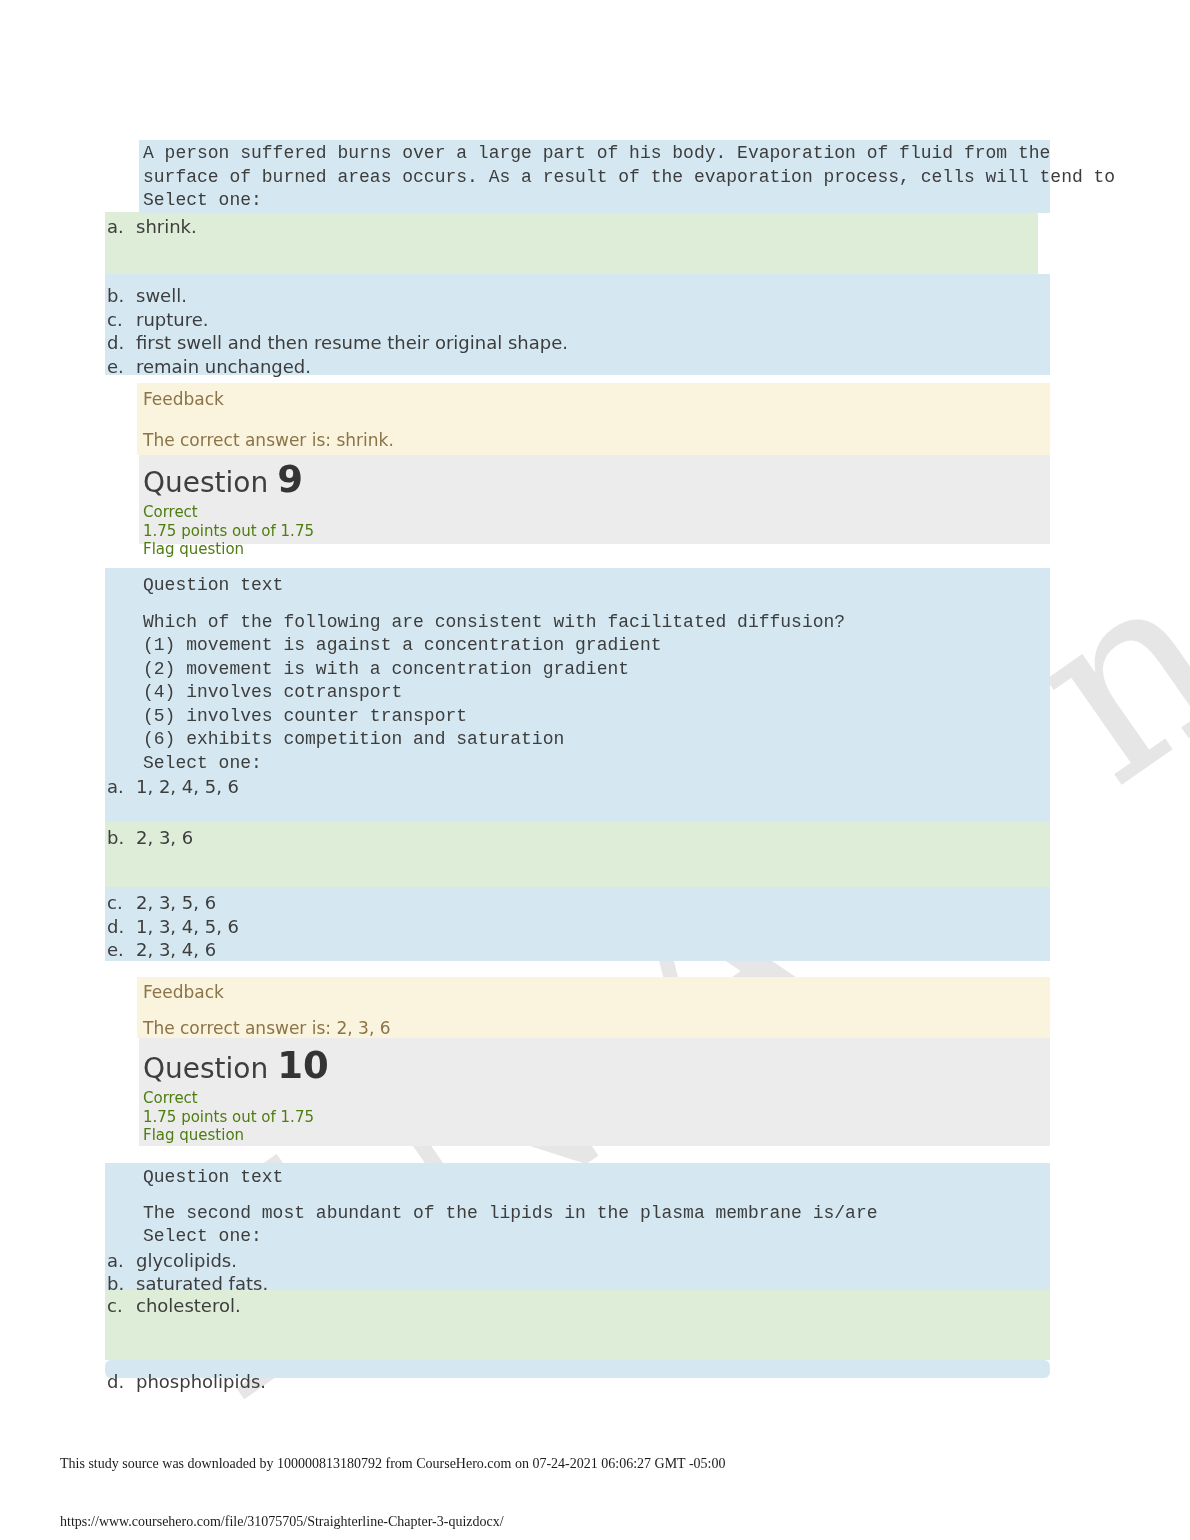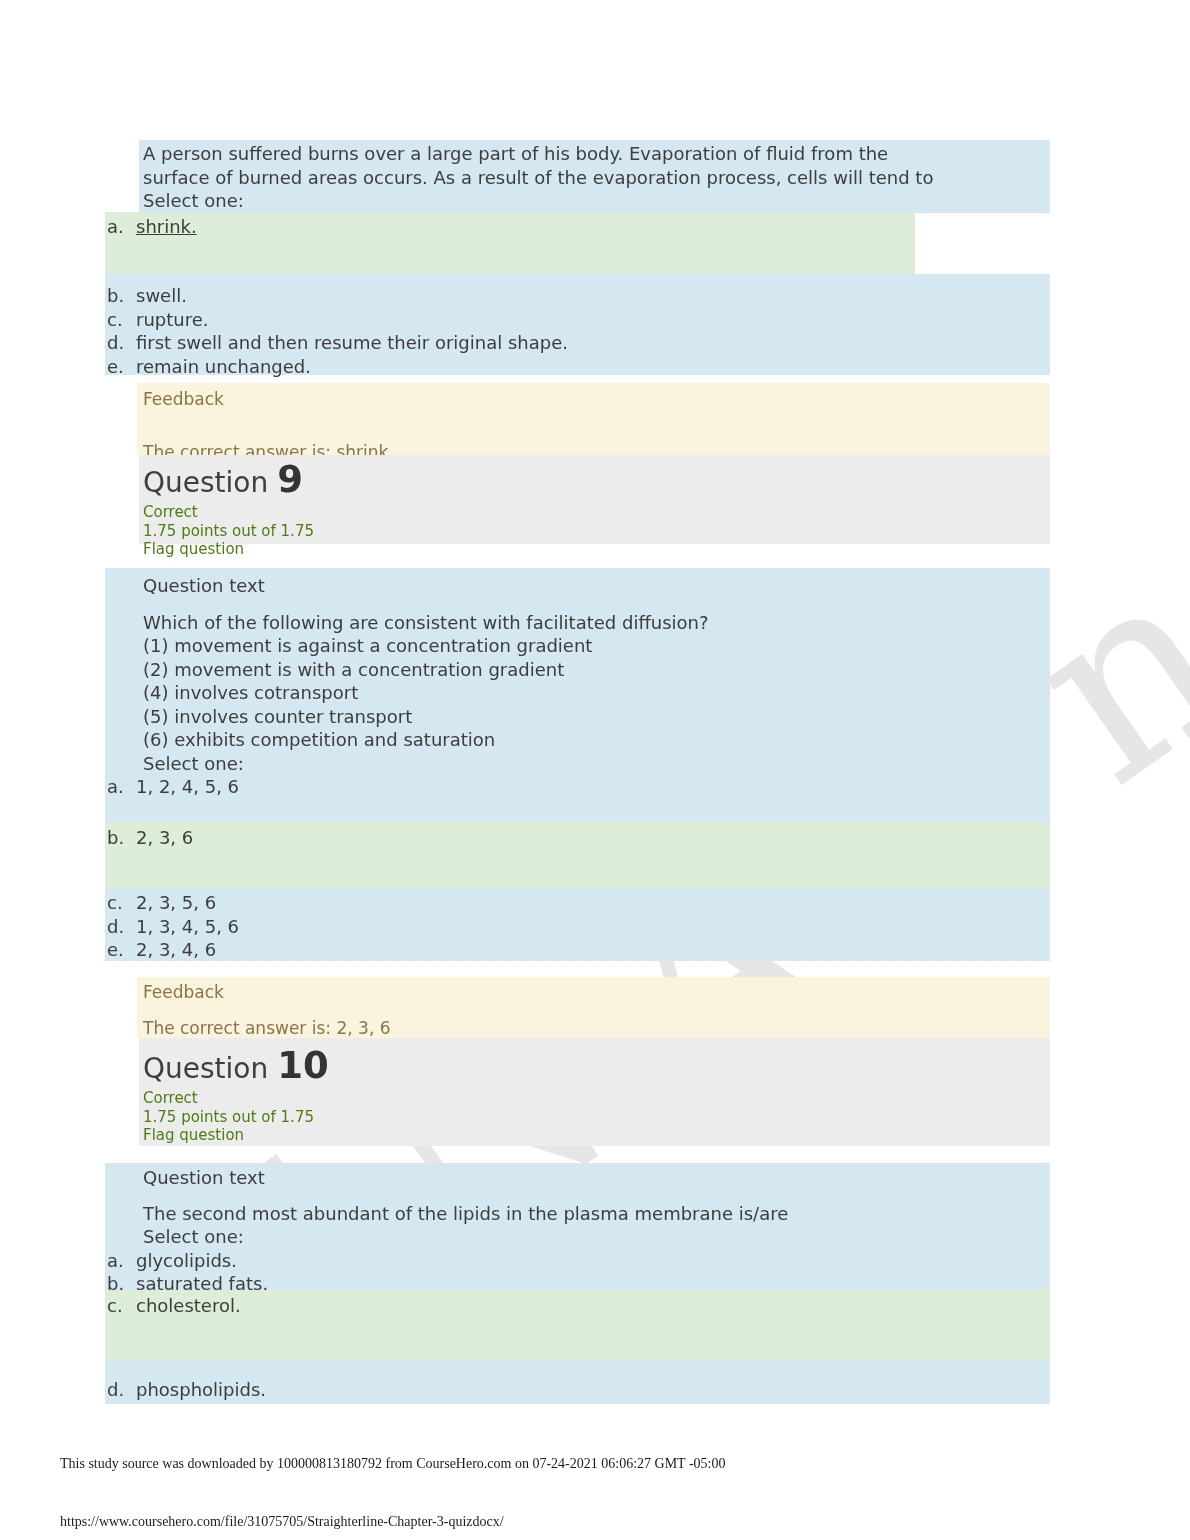--- a/index.html
+++ b/index.html
@@ -6,28 +6,28 @@
   #page{
     position:relative;width:1190px;height:1540px;background:#ffffff;overflow:hidden;
     font-family:"DejaVu Sans",sans-serif;color:#3d3d3d;
   }
   .box{position:absolute;z-index:1;box-sizing:border-box;}
   .z2{z-index:2;}
   .blue{background:#d5e8f1;}
   .green{background:#ddedd7;}
   .cream{background:#faf3dd;}
   .gray{background:#ececec;}
-  .line{font-size:18px;line-height:23.5px;white-space:nowrap;}
+  .line{font-size:18px;line-height:23.5px;white-space:nowrap;font-family:Liberation Mono, monospace;}
   .spacer13{height:13px;}
   .spacer12{height:12px;}
   .opt{font-size:18px;line-height:23.5px;white-space:nowrap;}
   .opt .letter{display:inline-block;min-width:29px;}
   .outdent{margin-left:-36px;}
   .fb-label,.fb-answer{color:#8a7448;font-size:17px;line-height:23.5px;white-space:nowrap;}
-  .fb-answer{margin-top:29px;}
+  .fb-answer{margin-top:17px;}
   .fb-answer.tight{margin-top:12px;}
   .qheading{height:46px;line-height:46px;white-space:nowrap;}
   .qtitle{font-size:28px;color:#3e3e3e;}
   .qnum{font-size:37px;font-weight:700;margin-left:9px;color:#343434;}
   .small{font-size:15px;line-height:18.6px;color:#4d7c0f;white-space:nowrap;}
   .serif{position:absolute;z-index:1;font-family:"Liberation Serif",serif;font-size:14px;color:#1b1b1b;white-space:nowrap;}
   #watermark{
     position:absolute;left:110px;top:1210px;z-index:0;
     transform:rotate(-35deg);transform-origin:0 0;
     font-family:"DejaVu Serif",serif;font-size:250px;letter-spacing:70px;
@@ -40,21 +40,21 @@
 <div id="page">
 
   <div id="watermark">XNAOn</div>
 
   <div class="box blue z2" style="left:139px;top:140px;width:911px;height:73px;padding:2px 6px 0 4px;">
     <div class="line">A person suffered burns over a large part of his body. Evaporation of fluid from the</div>
     <div class="line">surface of burned areas occurs. As a result of the evaporation process, cells will tend to</div>
     <div class="line">Select one:</div>
   </div>
 
-  <div class="box green" style="left:105px;top:212px;width:810px;height:62px;padding:3px 0 17px 2px;text-decoration:underline;">
+  <div class="box green" style="left:105px;top:212px;width:933px;height:62px;padding:3px 0 17px 2px;">
     <div class="opt">
       <span class="letter">a.</span><span>shrink.</span>
     </div>
   </div>
 
   <div class="box blue" style="left:105px;top:274px;width:945px;height:101px;padding:10px 0 0 2px;">
     <div class="opt">
       <span class="letter">b.</span><span>swell.</span>
     </div>
     <div class="opt">
@@ -141,21 +141,21 @@
       <span class="letter">b.</span><span>saturated fats.</span>
     </div>
   </div>
 
   <div class="box green" style="left:105px;top:1290px;width:945px;height:70px;padding:4px 0 0 2px;">
     <div class="opt">
       <span class="letter">c.</span><span>cholesterol.</span>
     </div>
   </div>
 
-  <div class="box blue" style="left:105px;top:1360px;width:945px;height:44px;padding:18px 0 0 2px;">
+  <div class="box blue" style="left:105px;top:1360px;width:945px;height:18px;padding:10px 0 0 2px;border-radius:6px;">
     <div class="opt">
       <span class="letter">d.</span><span>phospholipids.</span>
     </div>
   </div>
 
   <div class="serif" style="left:60px;top:1456px;">This study source was downloaded by 100000813180792 from CourseHero.com on 07-24-2021 06:06:27 GMT -05:00</div>
   <div class="serif" style="left:60px;top:1514px;">https://www.coursehero.com/file/31075705/Straighterline-Chapter-3-quizdocx/</div>
 
 </div>
 

